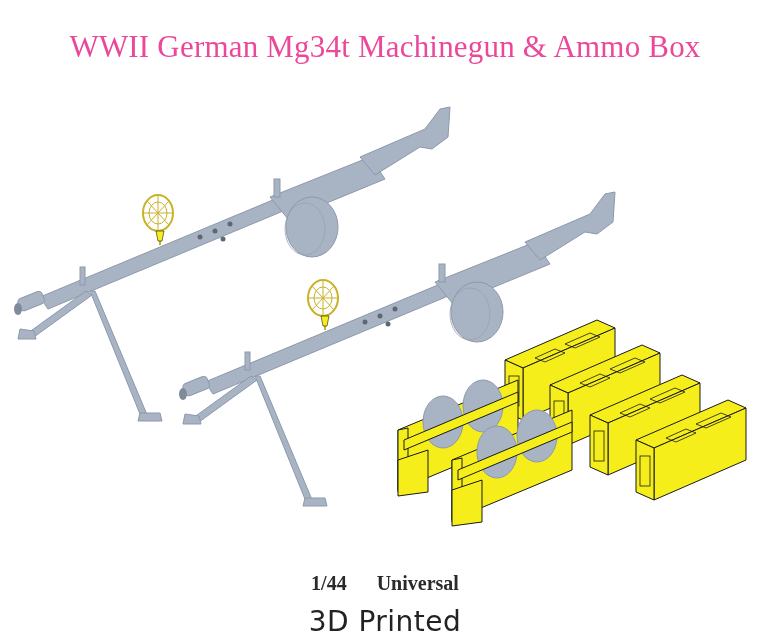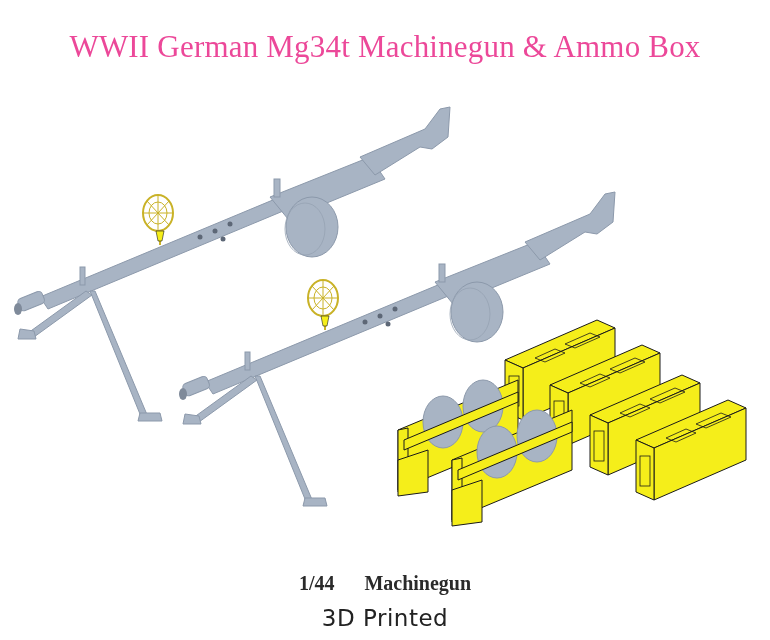--- a/index.html
+++ b/index.html
@@ -12,21 +12,21 @@
   }
   .art { position:absolute; left:0; top:0; width:770px; height:640px; }
   .scale-line {
     position:absolute; left:0; top:572px; width:770px; text-align:center;
     font-family:"Liberation Serif","DejaVu Serif",serif; font-size:20px; font-weight:bold; color:#2a2a2a;
   }
   .scale-line span { display:inline-block; }
   .scale-line .gap { width:30px; }
   .printed {
     position:absolute; left:0; top:605px; width:770px; text-align:center;
-    font-family:"DejaVu Sans","Liberation Sans",sans-serif; font-size:23px; color:#222;
+    font-family:"DejaVu Sans","Liberation Sans",sans-serif; font-size:28px; color:#222;
     letter-spacing:0.5px;
   }
 </style>
 </head>
 <body>
 
 <div class="title">WWII German Mg34t Machinegun &amp; Ammo Box</div>
 
 <svg class="art" viewBox="0 0 770 640" xmlns="http://www.w3.org/2000/svg">
   <defs>
@@ -94,15 +94,15 @@
   <use href="#box" x="505" y="340"></use>
   <use href="#box" x="550" y="365"></use>
   <use href="#box" x="590" y="395"></use>
   <use href="#box" x="636" y="420"></use>
 
   <use href="#carrier" x="398" y="400"></use>
   <use href="#carrier" x="452" y="430"></use>
 </svg>
 
 <div class="scale-line">
-  <span>1/44</span><span class="gap"></span><span>Machinegun</span>
+  <span>1/44</span><span class="gap"></span><span>Universal</span>
 </div>
 <div class="printed">3D Printed</div>
 
 </body></html>

